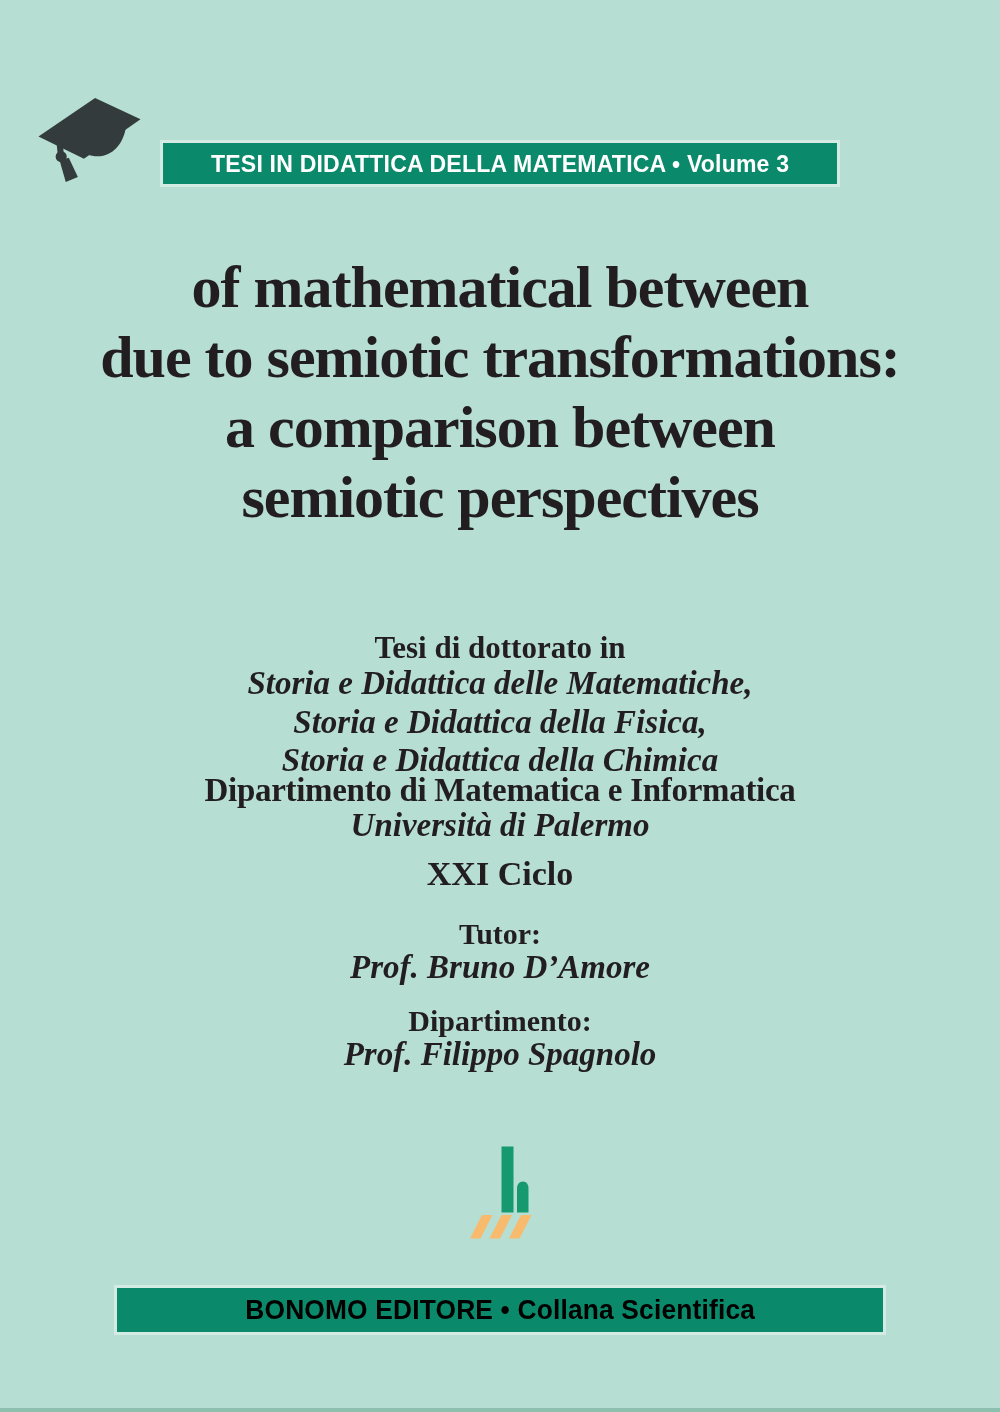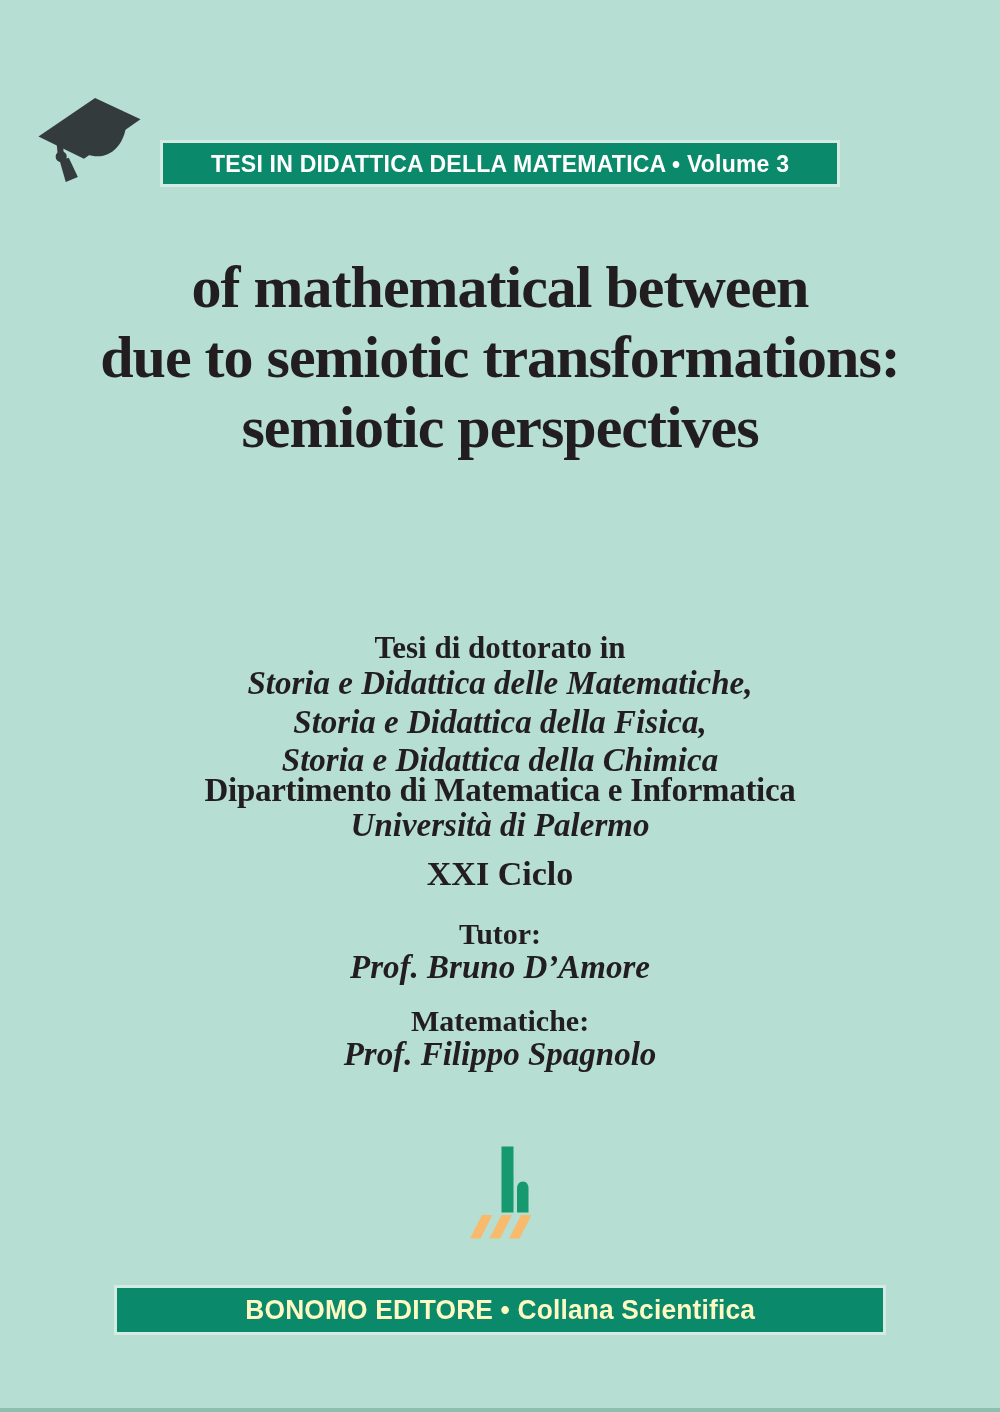--- a/index.html
+++ b/index.html
@@ -97,46 +97,47 @@
   </svg>
 
   <div class="abs series-banner" style="background: rgb(11, 138, 107); color: rgb(255, 255, 255);">
     <span>TESI IN DIDATTICA DELLA MATEMATICA • Volume 3</span>
   </div>
 
 
   <div class="abs fullw title">
     <div>of mathematical between</div>
     <div>due to semiotic transformations:</div>
+    <div>a comparison between</div>
     <div>semiotic perspectives</div>
   </div>
 
   <div class="abs fullw serifline t-intro">Tesi di dottorato in</div>
   <div class="abs fullw serifline t-prog1">Storia e Didattica delle Matematiche,</div>
   <div class="abs fullw serifline t-prog2">Storia e Didattica della Fisica,</div>
   <div class="abs fullw serifline t-prog3">Storia e Didattica della Chimica</div>
   <div class="abs fullw serifline t-dept">Dipartimento di Matematica e Informatica</div>
   <div class="abs fullw serifline t-univ">Università di Palermo</div>
   <div class="abs fullw serifline t-cycle">XXI Ciclo</div>
 
   <div class="abs fullw serifline t-tutorlb">Tutor:</div>
   <div class="abs fullw serifline t-tutor">Prof. Bruno D’Amore</div>
-  <div class="abs fullw serifline t-coordlb">Matematiche:</div>
+  <div class="abs fullw serifline t-coordlb">Dipartimento:</div>
   <div class="abs fullw serifline t-coord">Prof. Filippo Spagnolo</div>
 
   <svg class="abs pub-logo" viewBox="0 0 70 100">
     <g fill="currentColor" style="color: rgb(23, 153, 111);">
       <rect x="35.5" y="2.5" width="12" height="66"></rect>
       <path d="M51,68.5 L51,45 Q51,37.5 57,37.5 Q62.5,37.5 62.5,45 L62.5,68.5 Z"></path>
     </g>
     <g fill="currentColor" style="color: rgb(248, 186, 109);">
       <polygon points="4,94.5 14.5,94.5 26.5,71 16,71"></polygon>
       <polygon points="23.5,94.5 34,94.5 46,71 35.5,71"></polygon>
       <polygon points="43,94.5 53.5,94.5 65.5,71 55,71"></polygon>
     </g>
   </svg>
 
-  <div class="abs pub-banner" style="background: rgb(11, 138, 107); color: #fef9c3;">
+  <div class="abs pub-banner" style="background: rgb(11, 138, 107); color: #000000;">
     <span>BONOMO EDITORE • Collana Scientifica</span>
   </div>
 
   <div class="abs bottom-strip" style="background: rgb(141, 191, 174);"></div>
 </div>
 
 </body></html>

